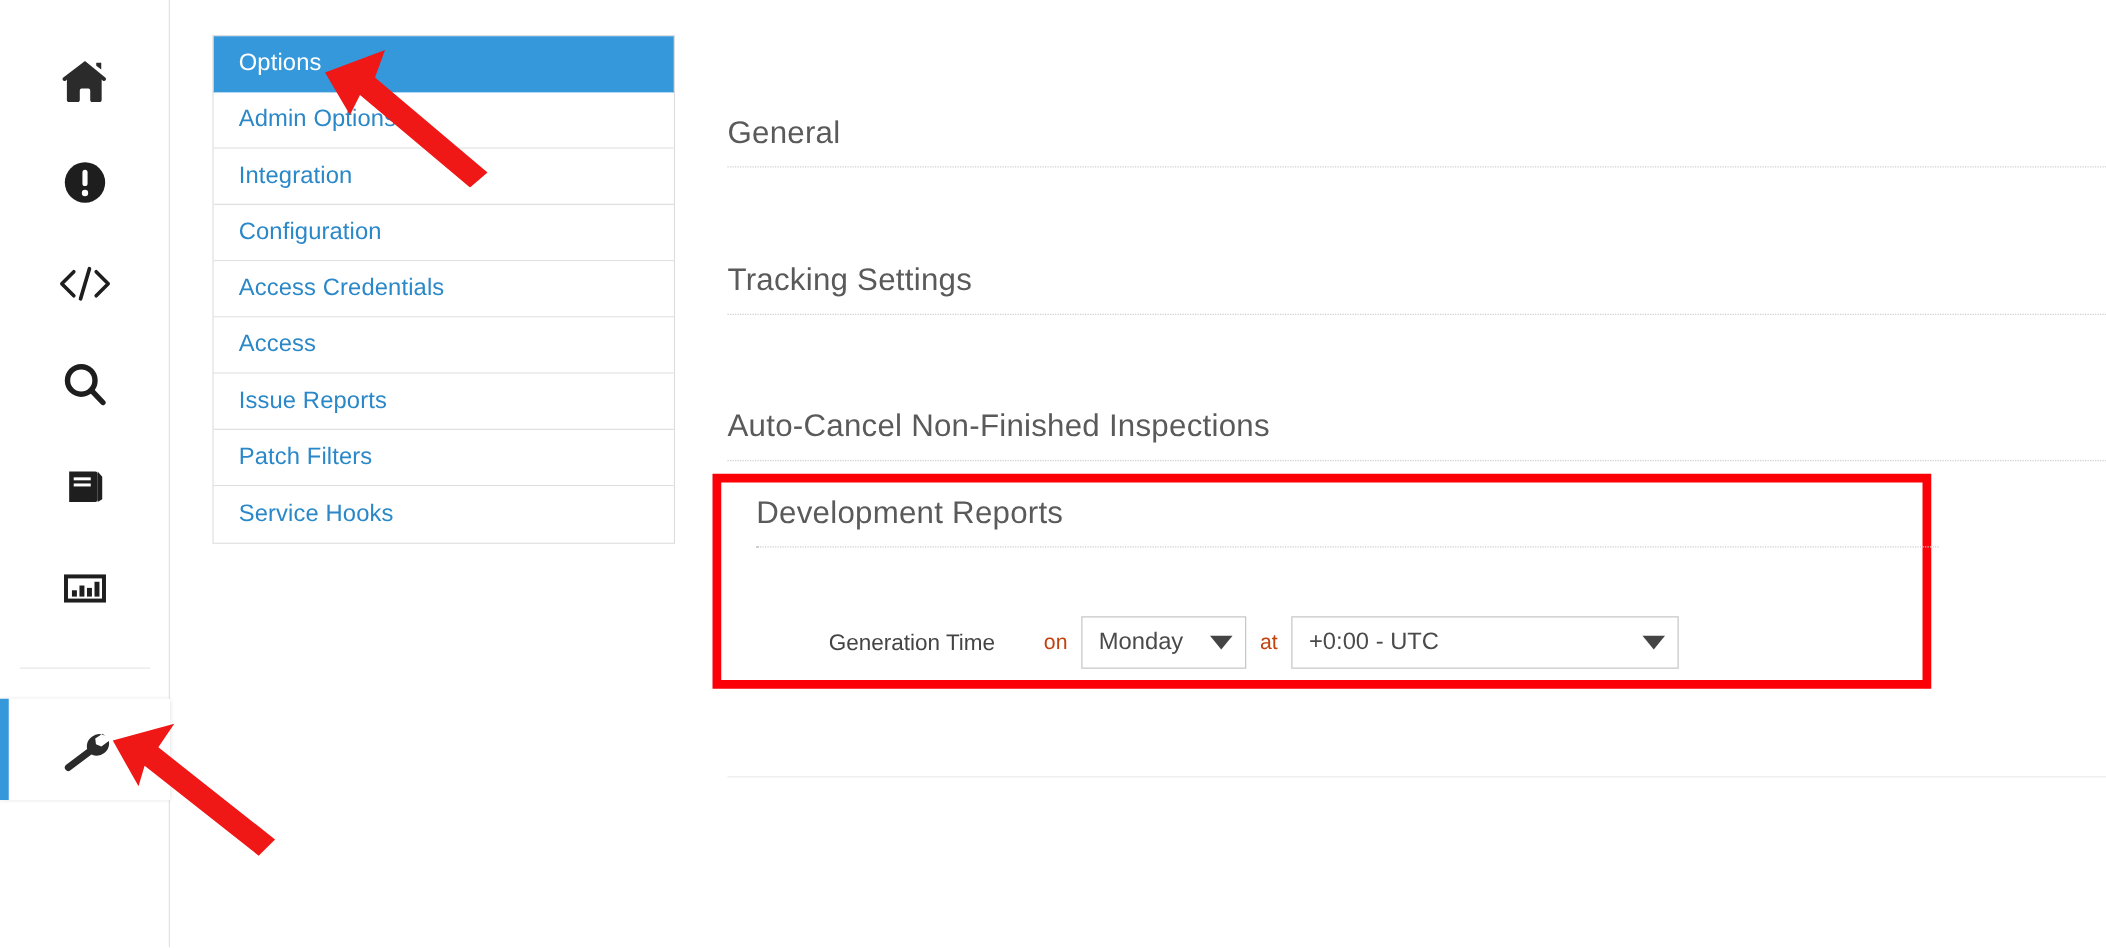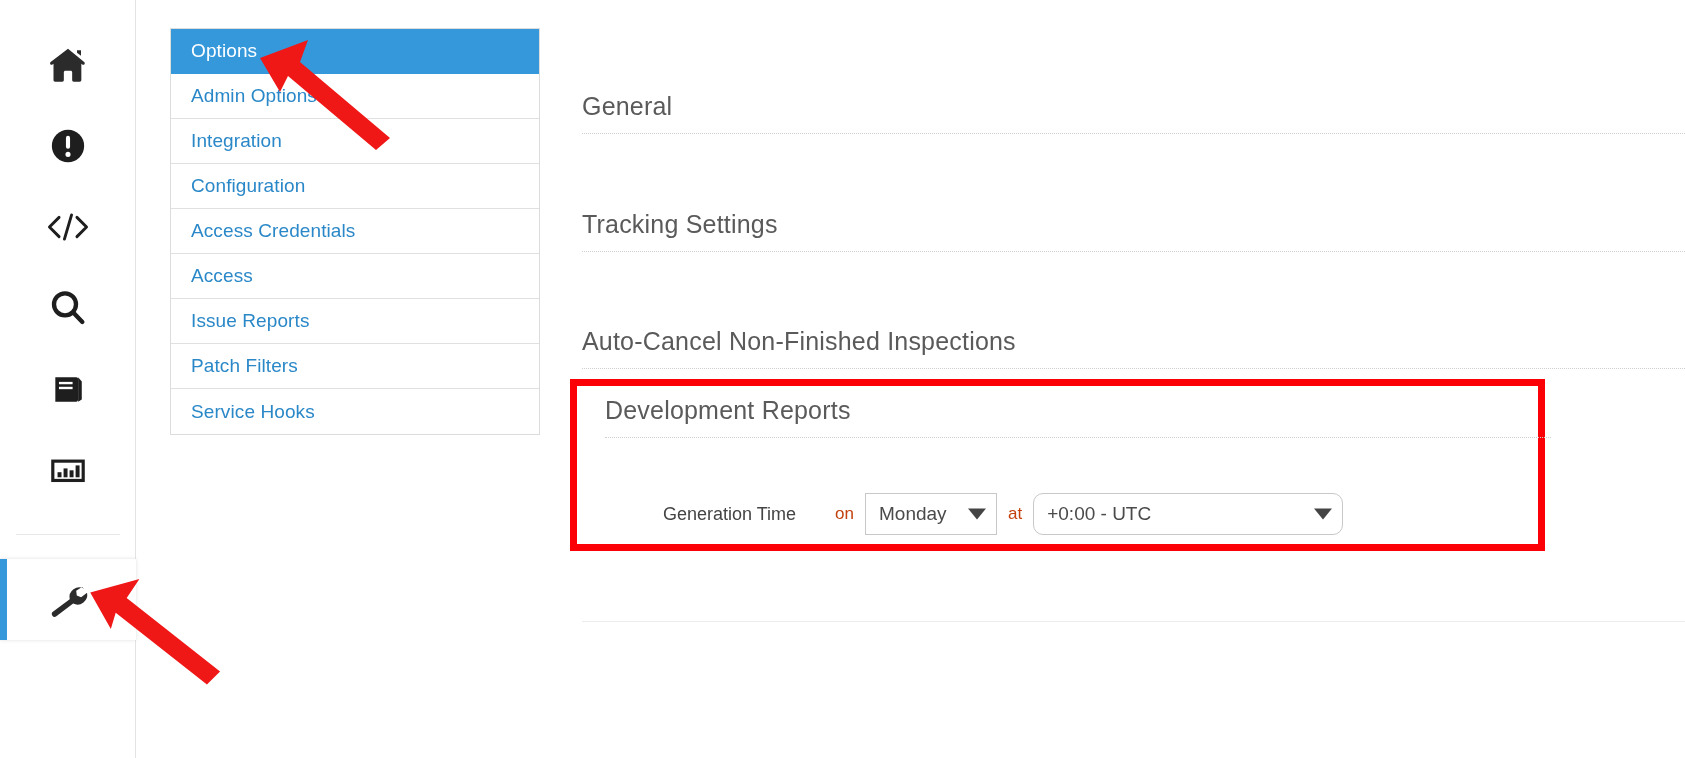--- a/index.html
+++ b/index.html
@@ -175,21 +175,21 @@
     right: 10px;
     top: 50%;
     transform: translateY(-50%);
     width: 0; height: 0;
     border-left: 9px solid transparent;
     border-right: 9px solid transparent;
     border-top: 11px solid #444;
   }
   .sel-day { width: 132px; }
   .sel-time { width: 130px; }
-  .sel-tz { width: 310px; border-radius: 10px; }
+  .sel-tz { width: 310px; }
 
   .bottom-rule {
     position: absolute;
     left: 582px;
     top: 621px;
     width: 1103px;
     border-bottom: 1px solid #ececec;
   }
 
   

